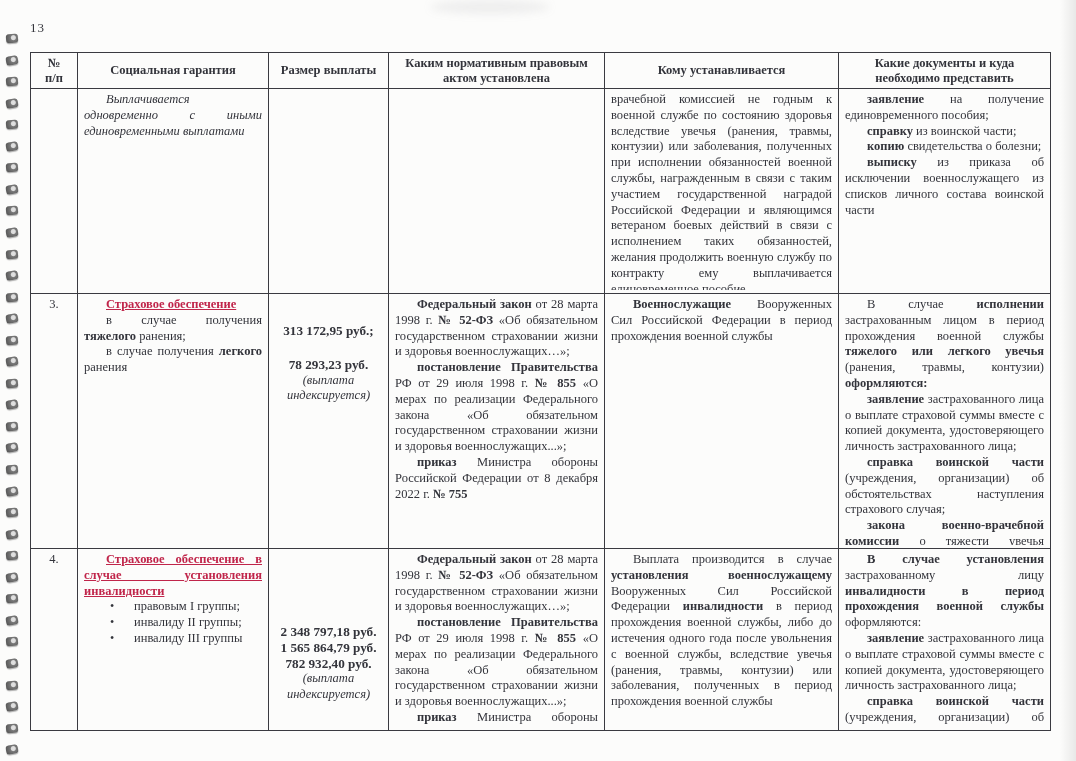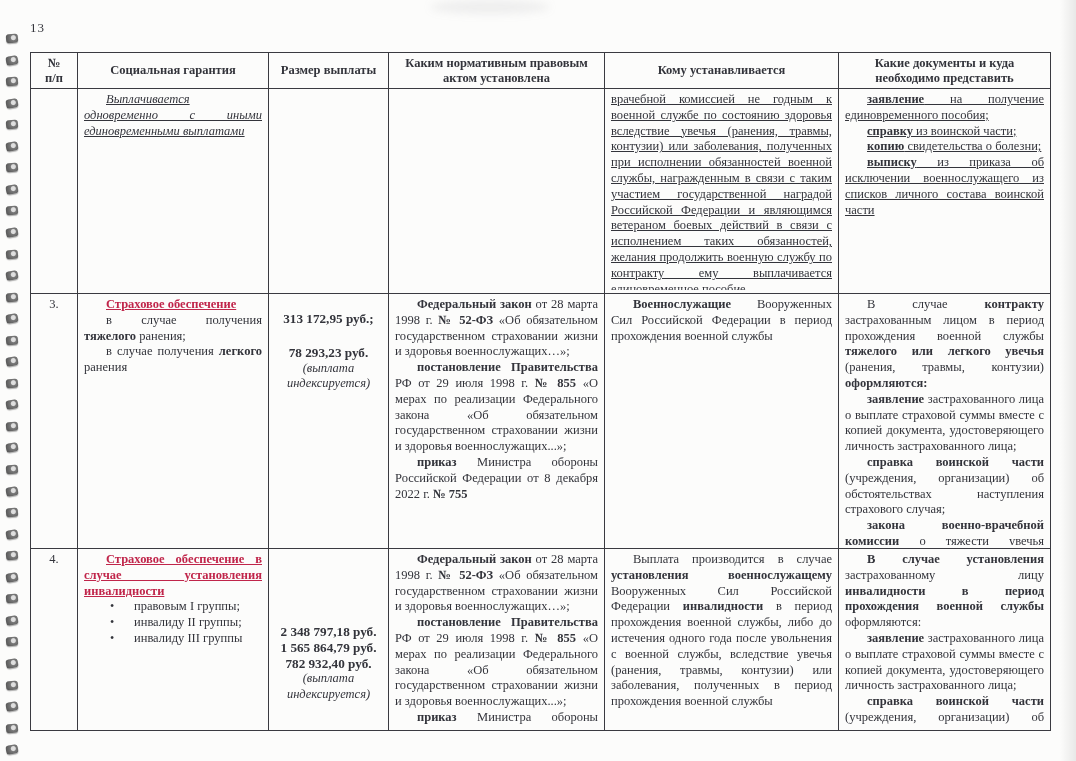--- a/index.html
+++ b/index.html
@@ -25,28 +25,28 @@
   }
   table.doc th,table.doc td{
     border:1px solid #3a3a40;vertical-align:top;padding:3px 6px;
     font-size:12.5px;line-height:15.8px;overflow:hidden;
   }
   table.doc th{
     font-weight:bold;text-align:center;vertical-align:middle;
     white-space:pre-line;padding:2px 4px;line-height:15px;height:31px;
   }
   .wrap{overflow:hidden;}
-  .h-rowA .wrap{max-height:198px;text-decoration:underline;}
+  .h-rowA .wrap{max-height:198px;}
   .h-row3 .wrap{max-height:248px;}
   .h-row4 .wrap{max-height:172px;}
   td.numcell{text-align:center;padding-top:4px;}
   .para{text-align:justify;}
   .para.center{text-align:center;}
   .para.indent{text-indent:22px;}
-  .para.gap-sm{margin-top:14px;}
+  .para.gap-sm{margin-top:26px;}
   .para.gap-md{margin-top:18px;}
   .para.gap-xl{margin-top:72px;}
   .amount{font-size:13.2px;}
   .seg.b{font-weight:bold;}
   .seg.i{font-style:italic;}
   .seg.red{color:#c0254a;}
   .seg.u{text-decoration:underline;}
   .bullet-row{display:flex;margin-left:26px;}
   .bullet-marker{width:24px;flex:0 0 24px;font-size:12px;}
   .bullet-text{flex:1;}
@@ -169,21 +169,21 @@
             <div class="para indent"><span class="seg b">приказ</span><span class="seg"> Министра обороны Российской Федерации от 8 декабря 2022 г. </span><span class="seg b">№ 755</span></div>
           </div>
         </td>
       <td>
           <div class="wrap">
             <div class="para indent"><span class="seg b">Военнослужащие</span><span class="seg"> Вооруженных Сил Российской Федерации в период прохождения военной службы</span></div>
           </div>
         </td>
       <td>
           <div class="wrap">
-            <div class="para indent"><span class="seg">В случае </span><span class="seg b">контракту</span><span class="seg"> застрахованным лицом в период прохождения военной службы </span><span class="seg b">тяжелого или легкого увечья</span><span class="seg"> (ранения, травмы, контузии) </span><span class="seg b">оформляются:</span></div>
+            <div class="para indent"><span class="seg">В случае </span><span class="seg b">исполнении</span><span class="seg"> застрахованным лицом в период прохождения военной службы </span><span class="seg b">тяжелого или легкого увечья</span><span class="seg"> (ранения, травмы, контузии) </span><span class="seg b">оформляются:</span></div>
             <div class="para indent"><span class="seg b">заявление</span><span class="seg"> застрахованного лица о выплате страховой суммы вместе с копией документа, удостоверяющего личность застрахованного лица;</span></div>
             <div class="para indent"><span class="seg b">справка воинской части</span><span class="seg"> (учреждения, организации) об обстоятельствах наступления страхового случая;</span></div>
             <div class="para indent"><span class="seg b">закона военно-врачебной комиссии</span><span class="seg"> о тяжести увечья (ранения, травмы, контузии), полученного застрахованным лицом</span></div>
           </div>
         </td>
     </tr>
     <tr class="h-row4" style="height:182px">
       <td class="numcell">4.</td>
       <td>
           <div class="wrap">

